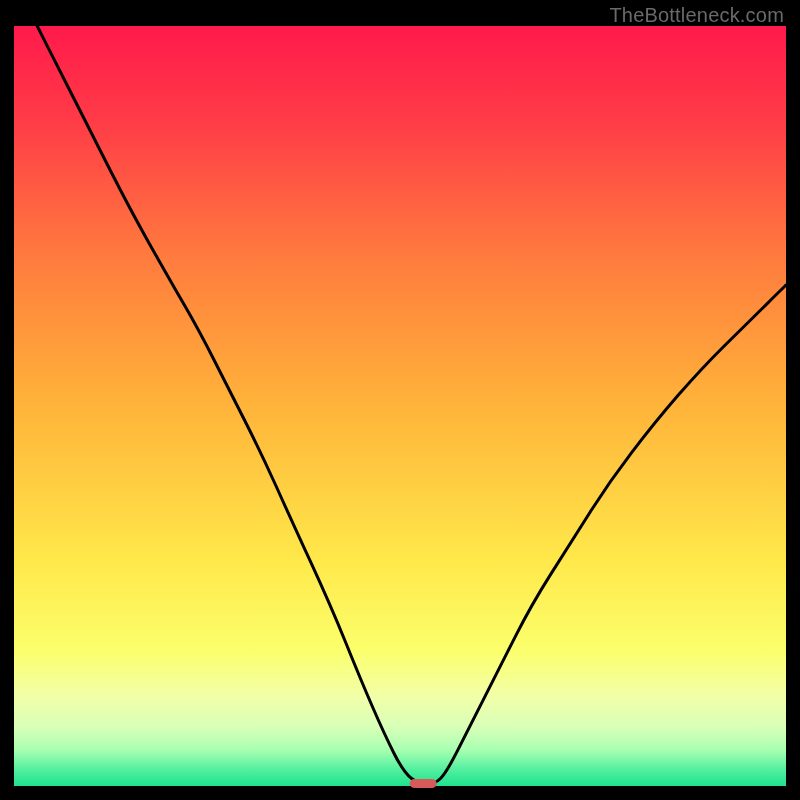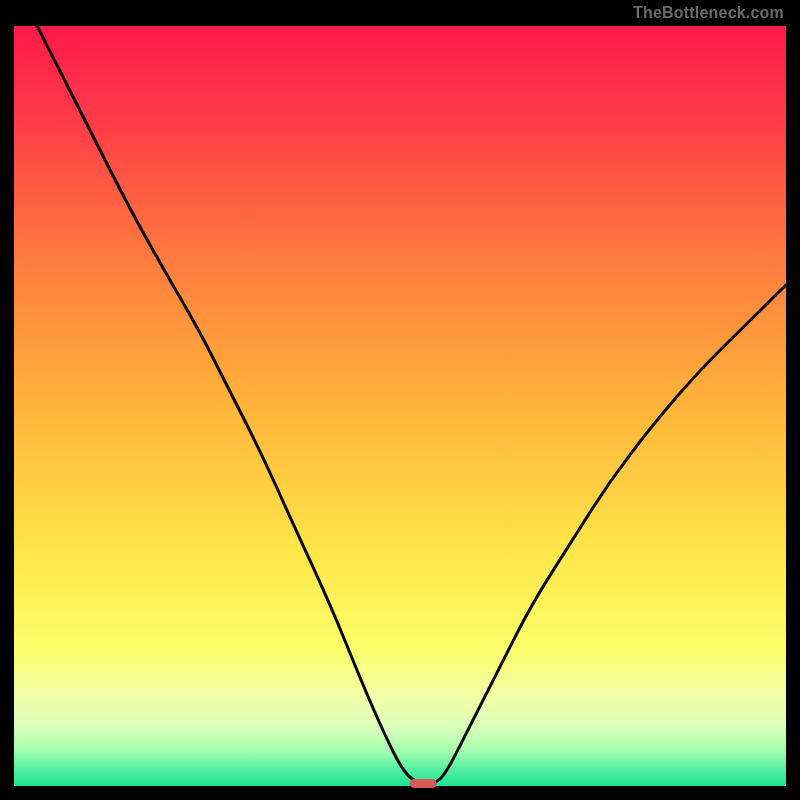--- a/index.html
+++ b/index.html
@@ -13,22 +13,22 @@
   }
   .container {
     position: relative;
     width: 800px;
     height: 800px;
   }
   .watermark {
     position: absolute;
     top: 4px;
     right: 16px;
-    font-size: 16px;
-    font-weight: 700;
+    font-size: 20px;
+    font-weight: 400;
     color: #6a6a6a;
     letter-spacing: 0.2px;
     z-index: 10;
   }
   svg {
     display: block;
   }
 </style>
 </head>
 <body>

